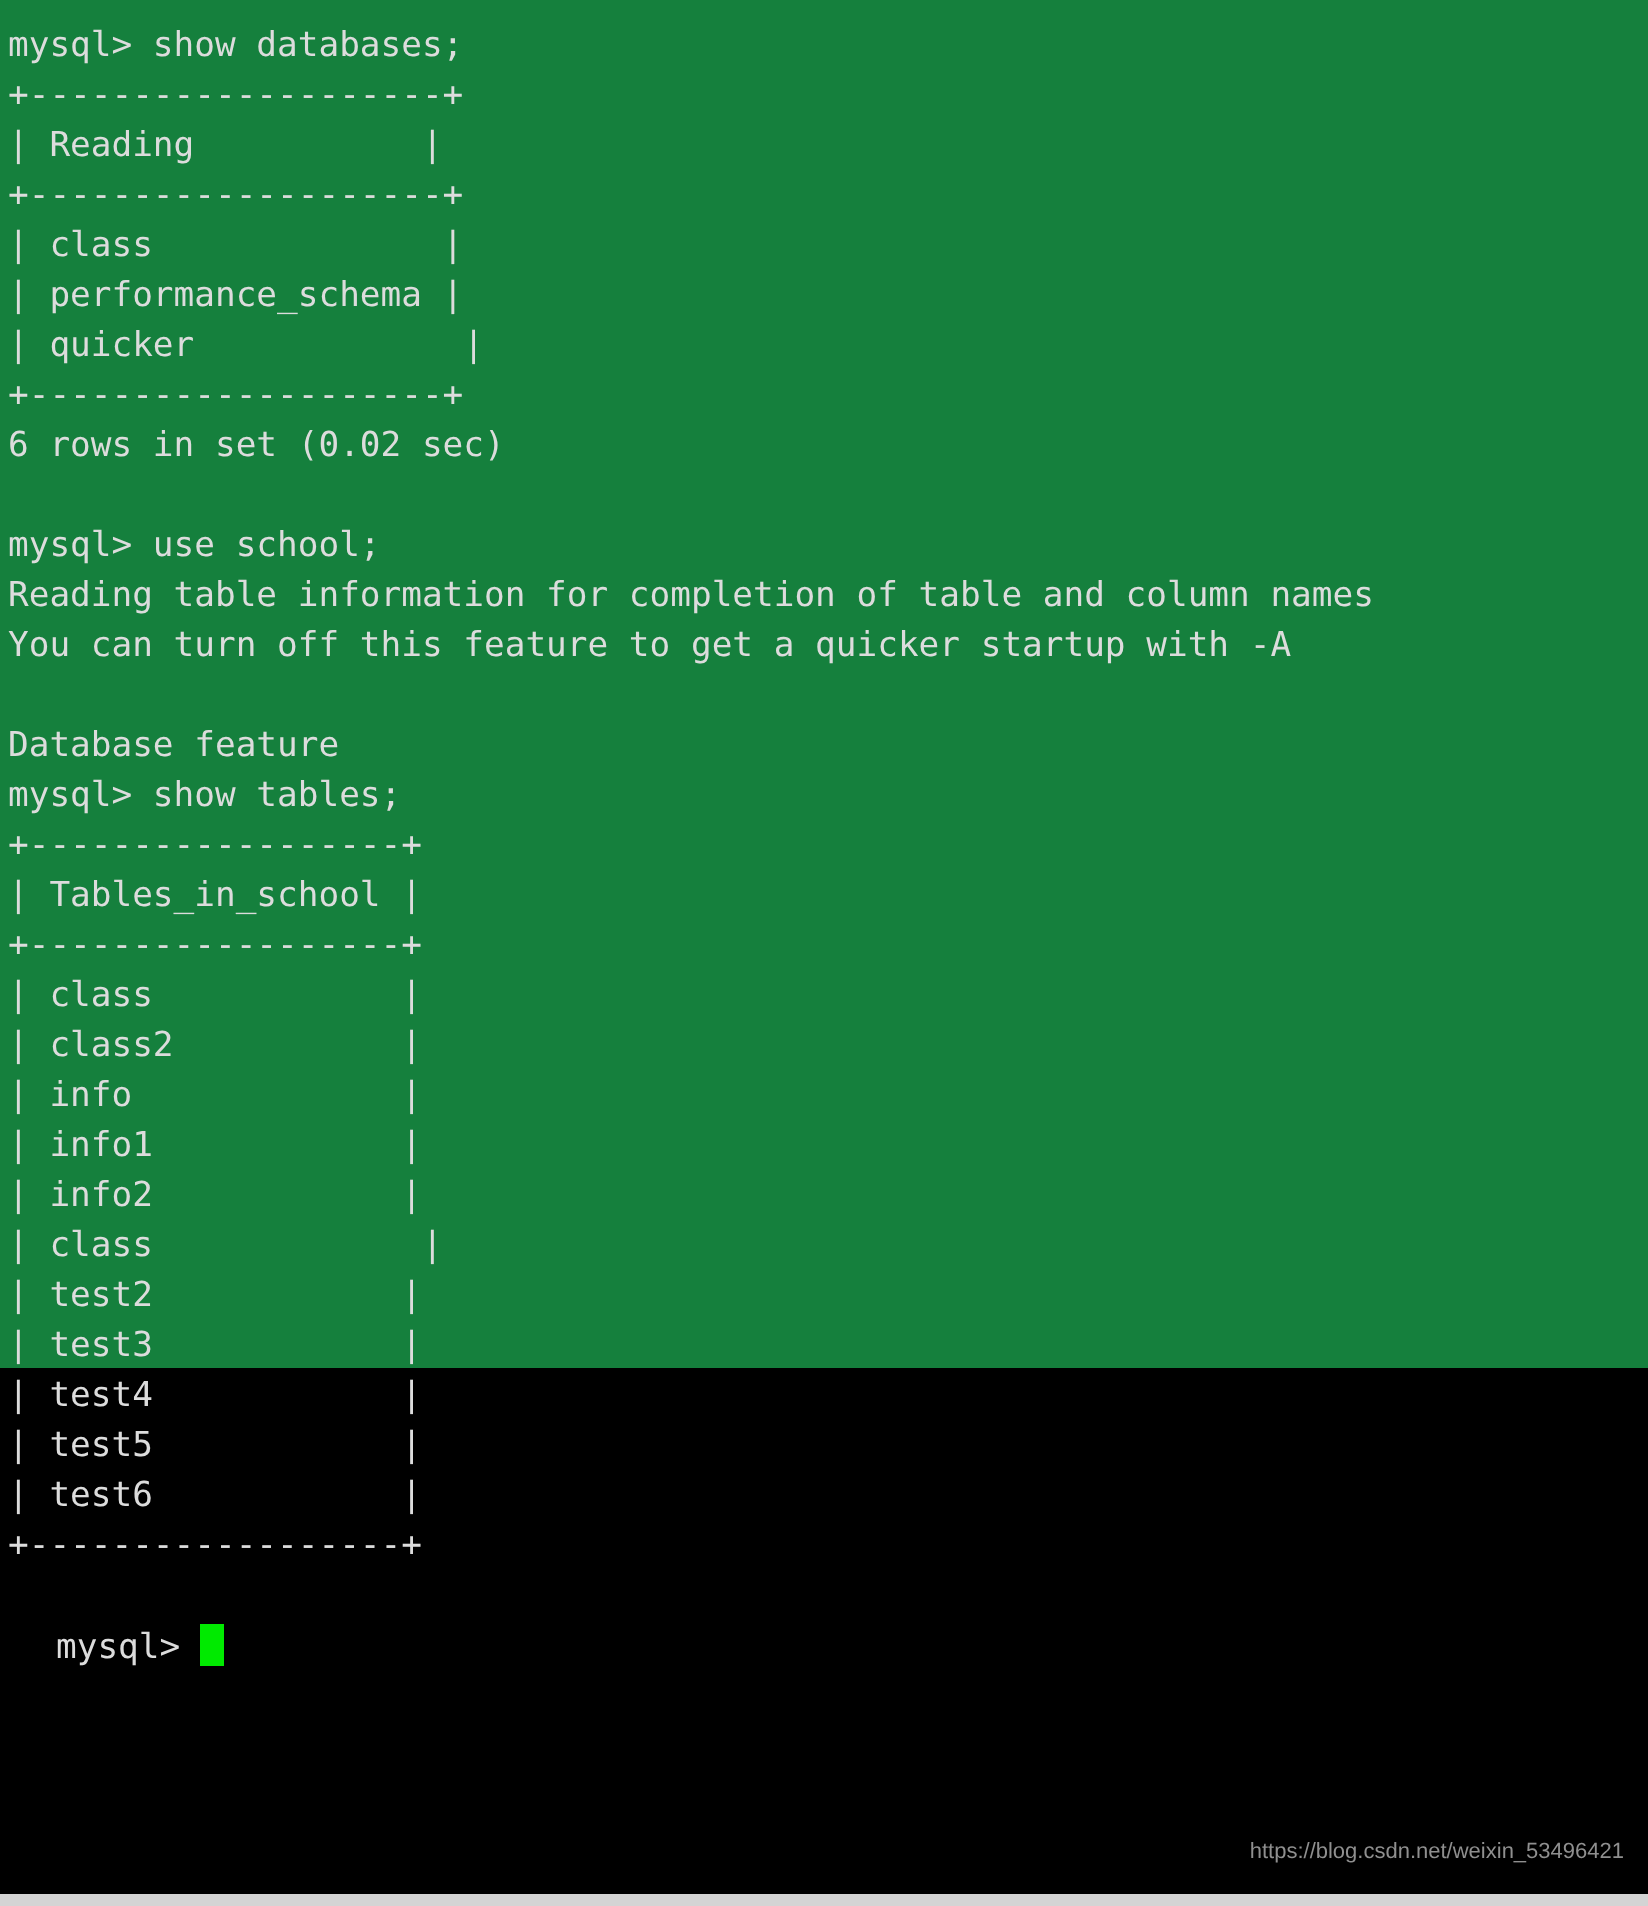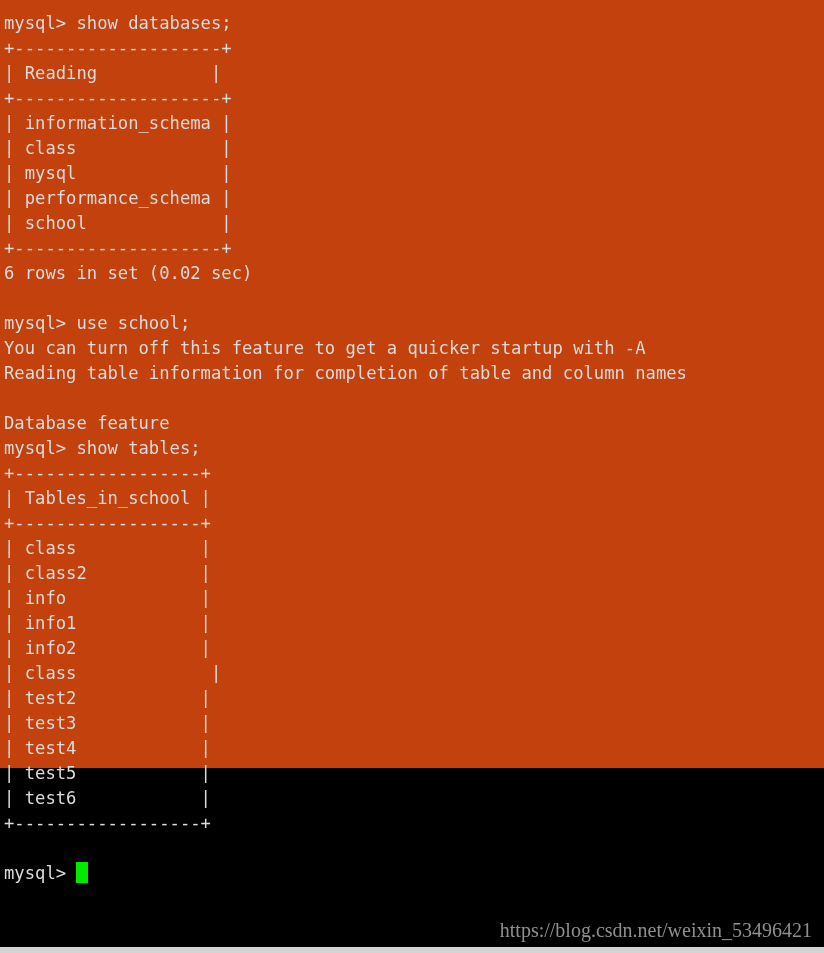--- a/index.html
+++ b/index.html
@@ -13,22 +13,22 @@
     height: 953px;
     background: #000000;
     overflow: hidden;
     font-family: "DejaVu Sans Mono", "Liberation Mono", monospace;
   }
   #terminal-screen {
     position: absolute;
     left: 0;
     top: 0;
     width: 824px;
-    height: 768px;
-    background: #c2410c;
+    height: 684px;
+    background: #15803d;
     padding: 11px 0 0 4px;
     box-sizing: border-box;
   }
   .term-line {
     display: block;
     height: 25px;
     line-height: 25px;
     font-family: "DejaVu Sans Mono", "Liberation Mono", monospace;
     font-size: 17.2px;
     letter-spacing: 0px;
@@ -43,35 +43,36 @@
     display: block;
     height: 25px;
     line-height: 25px;
     white-space: pre;
   }
   #prompt-line .prompt-text {
     font-family: "DejaVu Sans Mono", "Liberation Mono", monospace;
     font-size: 17.2px;
     color: #dcdcdc;
     white-space: pre;
+    margin-left: 24px;
   }
   #cursor-block {
     display: inline-block;
     width: 12px;
     height: 21px;
     background: #00ea00;
     vertical-align: -4px;
     margin-left: 0px;
   }
   #watermark {
     position: absolute;
     right: 12px;
-    bottom: 11px;
-    font-family: Liberation Serif, serif;
-    font-size: 20px;
+    bottom: 21px;
+    font-family: Liberation Sans, sans-serif;
+    font-size: 11px;
     color: #8f8f8f;
     letter-spacing: 0px;
     white-space: nowrap;
   }
   #bottom-bar {
     position: absolute;
     left: 0;
     bottom: 0;
     width: 824px;
     height: 6px;
@@ -82,31 +83,29 @@
 <body>
 
 <div id="terminal-window">
 
   <div id="terminal-screen">
 
     <span class="term-line">mysql&gt; show databases;</span>
     <span class="term-line">+--------------------+</span>
     <span class="term-line">| Reading           |</span>
     <span class="term-line">+--------------------+</span>
-    <span class="term-line">| information_schema |</span>
     <span class="term-line">| class              |</span>
-    <span class="term-line">| mysql              |</span>
     <span class="term-line">| performance_schema |</span>
-    <span class="term-line">| school             |</span>
+    <span class="term-line">| quicker             |</span>
     <span class="term-line">+--------------------+</span>
     <span class="term-line">6 rows in set (0.02 sec)</span>
     <span class="term-line blank"></span>
     <span class="term-line">mysql&gt; use school;</span>
+    <span class="term-line">Reading table information for completion of table and column names</span>
     <span class="term-line">You can turn off this feature to get a quicker startup with -A</span>
-    <span class="term-line">Reading table information for completion of table and column names</span>
     <span class="term-line blank"></span>
     <span class="term-line">Database feature</span>
     <span class="term-line">mysql&gt; show tables;</span>
     <span class="term-line">+------------------+</span>
     <span class="term-line">| Tables_in_school |</span>
     <span class="term-line">+------------------+</span>
     <span class="term-line">| class            |</span>
     <span class="term-line">| class2           |</span>
     <span class="term-line">| info             |</span>
     <span class="term-line">| info1            |</span>

